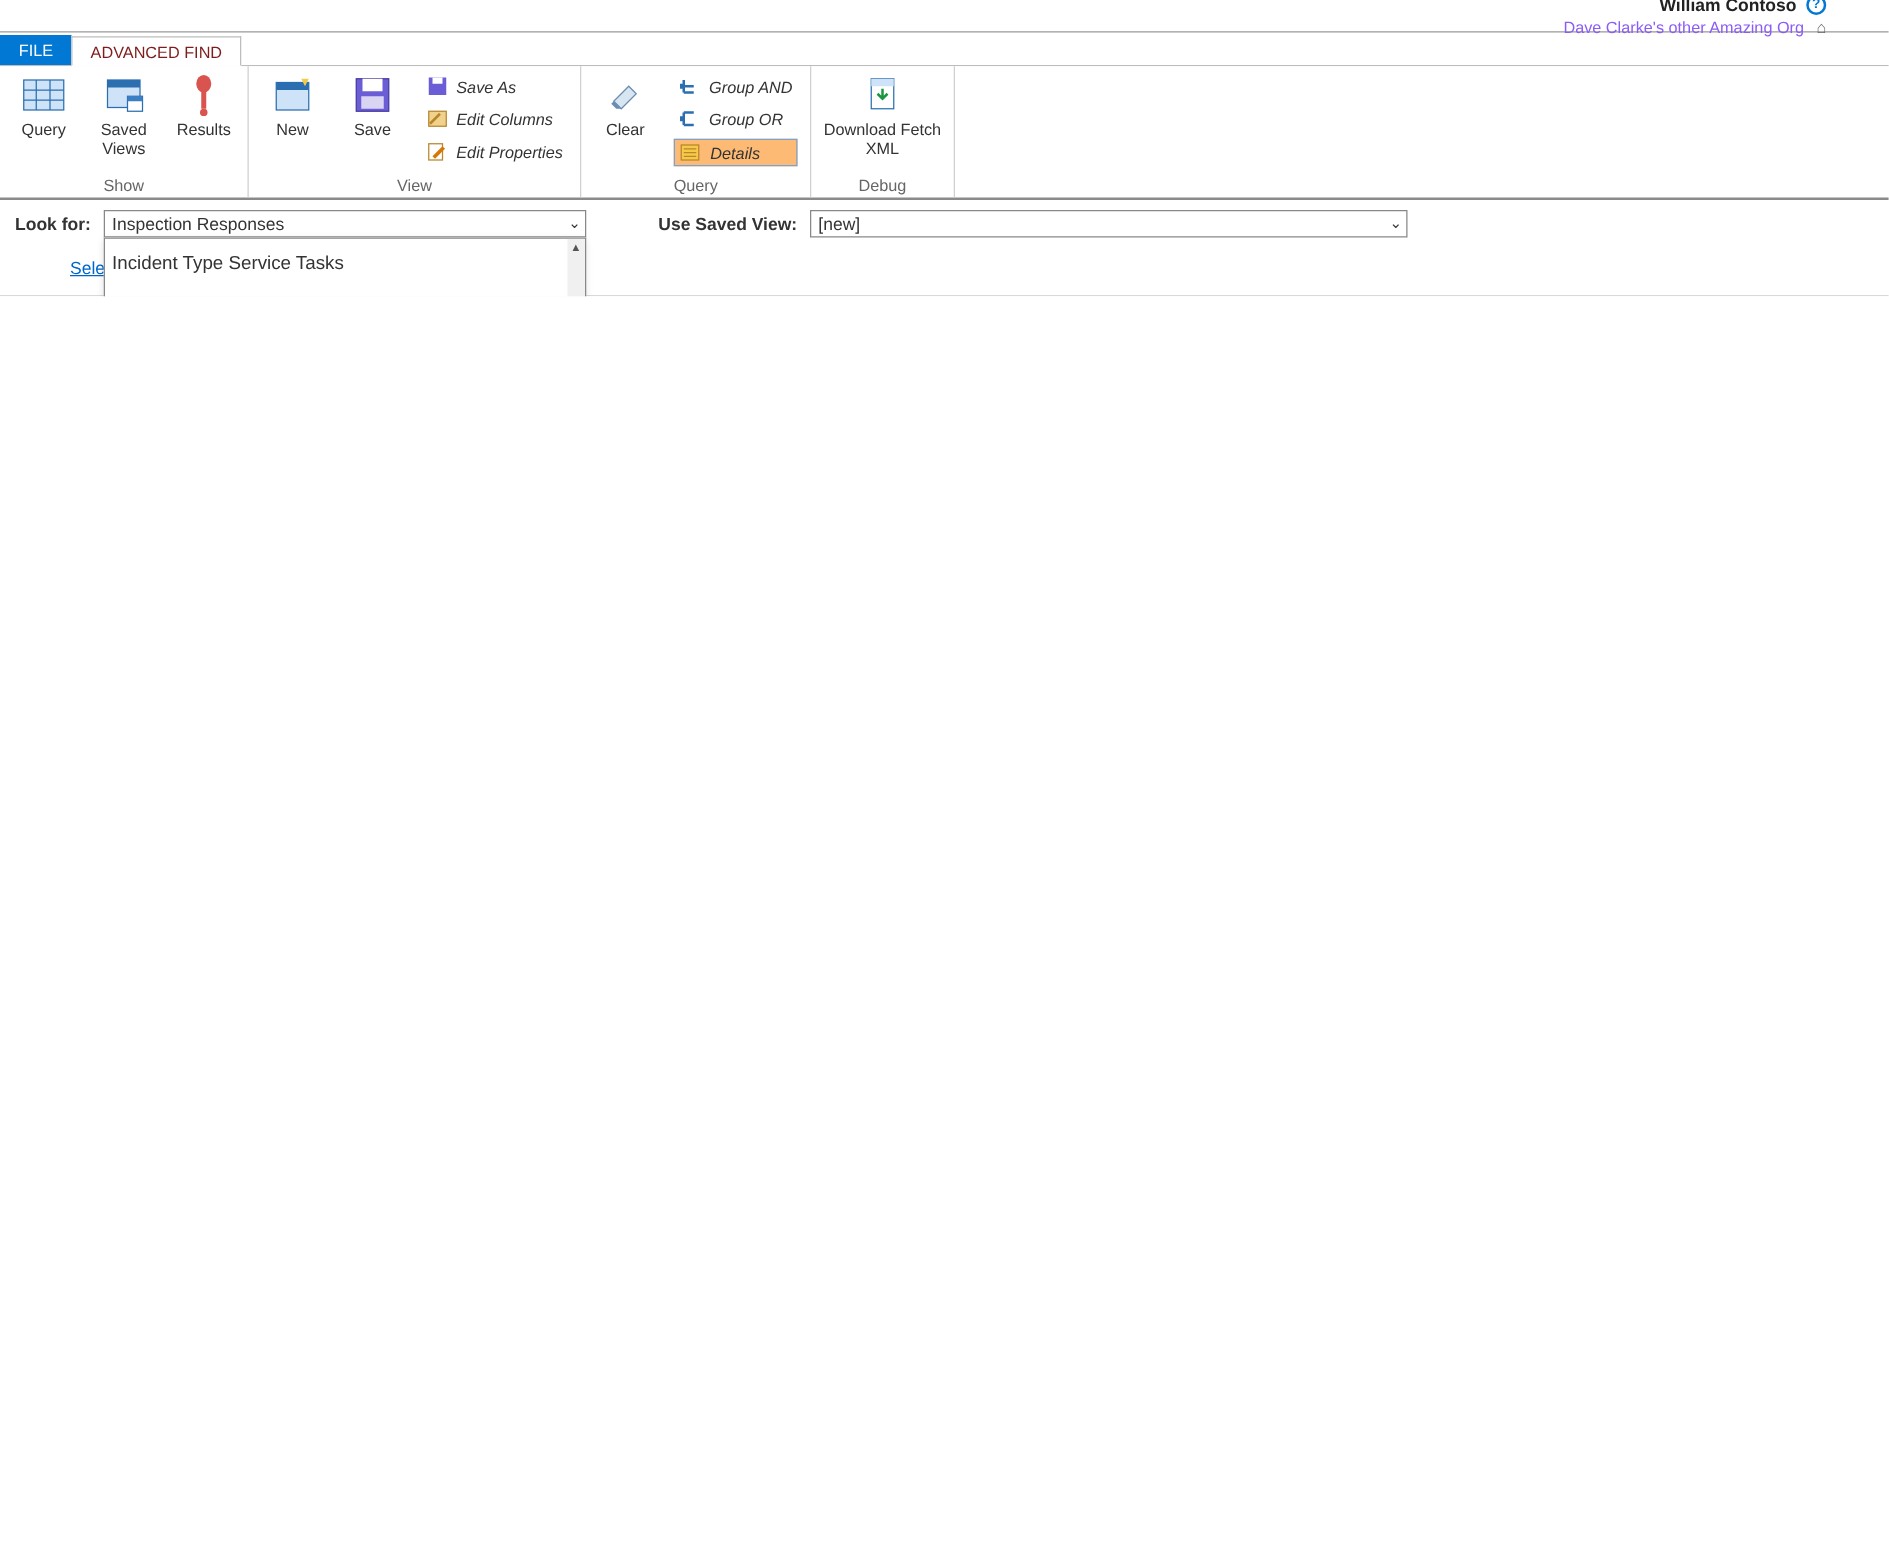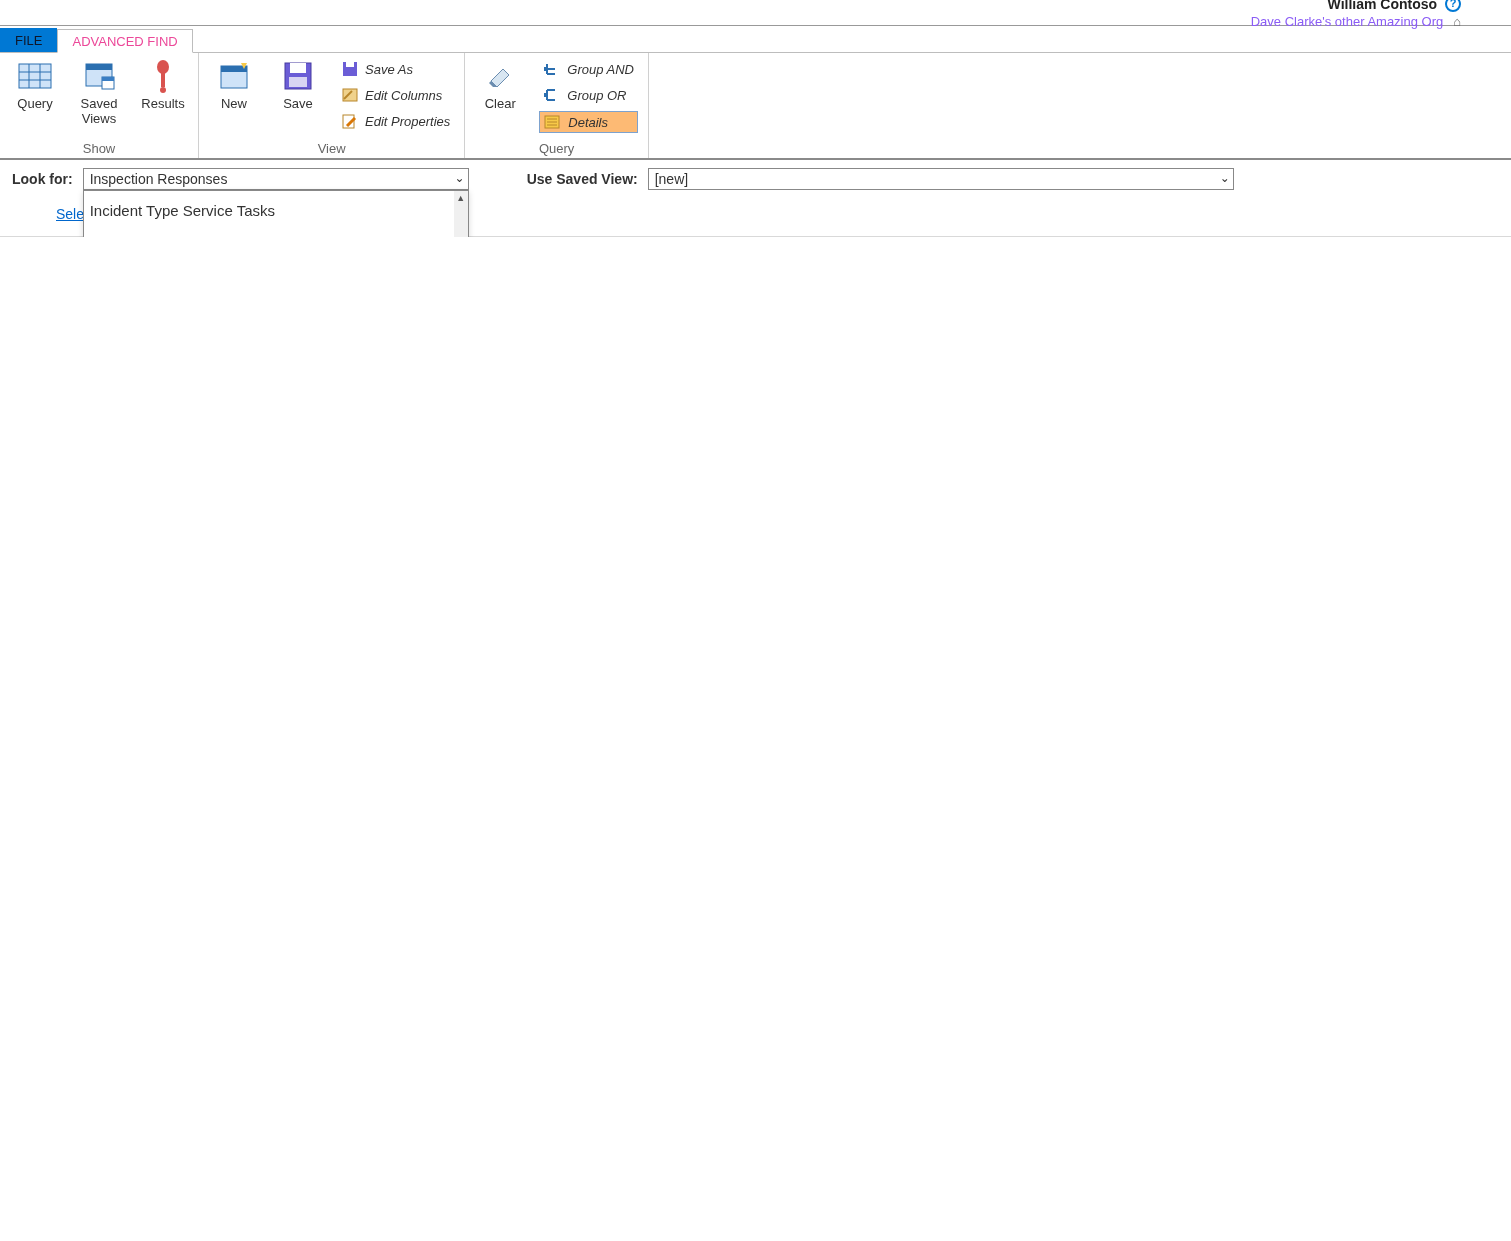--- a/index.html
+++ b/index.html
@@ -74,26 +74,26 @@
     height:27px;
   }
   .tab {
     padding:4px 14px 3px 14px;
     font-size:13px;
     border:1px solid transparent;
     cursor:pointer;
   }
   .tab.file {
     background:#0078d4;
-    color:#0f172a;
+    color:#ffffff;
     border-color:#0078d4;
   }
   .tab.active {
     background:#fff;
-    color:#ec4899;
+    color:#7f1d1d;
     border:1px solid #bdbdbd;
     border-bottom:1px solid #fff;
     margin-bottom:-1px;
   }
   .ribbon {
     display:flex;
     border-bottom:2px solid #8a8a8a;
     background:#fff;
   }
   .ribbon-group {
@@ -178,21 +178,21 @@
     cursor:pointer;
   }
   .combo .chev {
     position:absolute;
     right:4px; top:3px;
     font-size:12px;
     color:#333;
     pointer-events:none;
   }
   .lookfor-combo { width:386px; }
-  .savedview-combo { width:586px;text-align:center; }
+  .savedview-combo { width:478px;text-align:center; }
   .spacer-mid { width:38px; }
   
   .dropdown {
     position:absolute;
     left:0; top:22px;
     width:386px;
     height:760px;
     background:#fff;
     border:1px solid #888;
     box-shadow:0 2px 6px rgba(0,0,0,0.15);
@@ -417,20 +417,36 @@
                 <line x1="3" y1="10" x2="13" y2="10" stroke="#b8862b"></line>
               </svg>
           </span>
           <span>Details</span>
         </div>
       </div>
     </div>
     <div class="label">Query</div>
   </div>
 
+  <div class="ribbon-group">
+    <div class="items">
+      <div class="rb-btn" style="min-width:90px;">
+        <span class="ic">
+          <svg width="30" height="30">
+              <rect x="6" y="2" width="18" height="24" fill="#fff" stroke="#2b6fb0"></rect>
+              <rect x="6" y="2" width="18" height="6" fill="#cfe3f8"></rect>
+              <path d="M15 10 v8 M11 14 l4 4 l4 -4" stroke="#1a9641" fill="none" stroke-width="2"></path>
+            </svg>
+        </span>
+        <span class="txt" style="white-space:pre-line;">Download Fetch
+XML</span>
+      </div>
+    </div>
+    <div class="label">Debug</div>
+  </div>
 
 </div>
 
 
 <div class="query-row">
   <label>Look for:</label>
   <div class="combo lookfor-combo">
     <div class="combo-display">Inspection Responses</div>
     <span class="chev">⌄</span>
 

